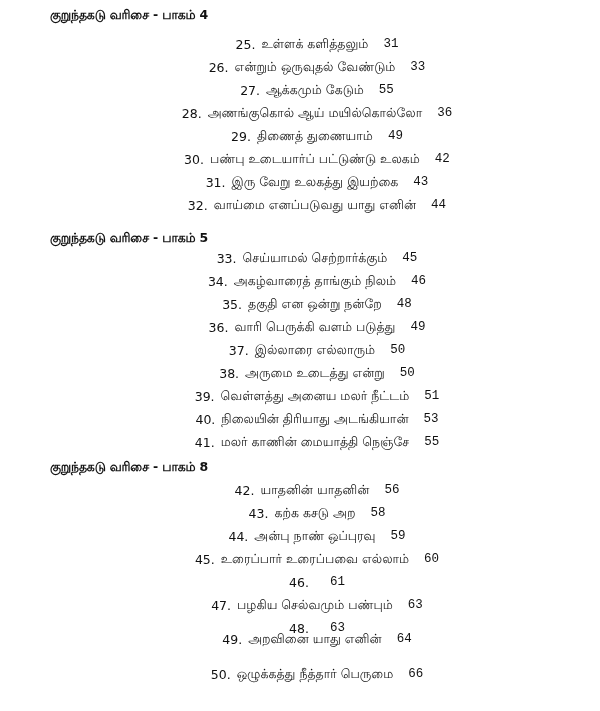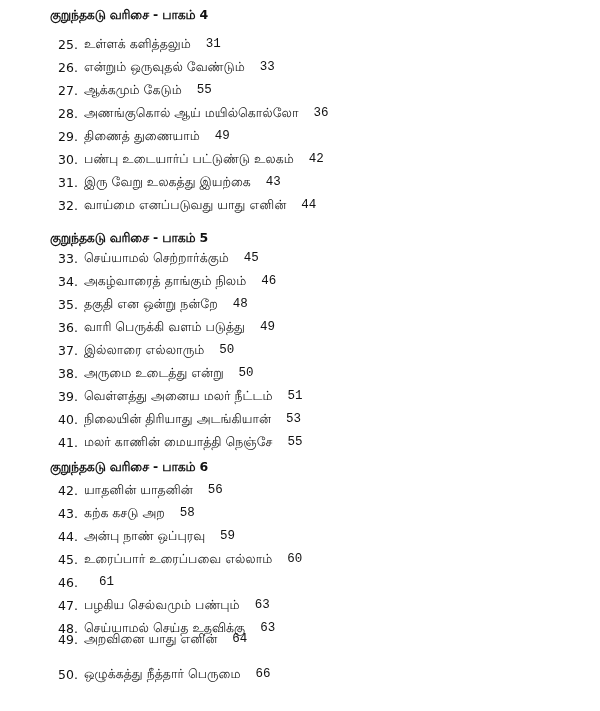--- a/index.html
+++ b/index.html
@@ -9,22 +9,22 @@
       color: #111111;
     }
     .toc { position: absolute; left: 0; top: 0; width: 600px; }
     .heading {
       position: absolute; left: 50px;
       font-size: 12.5px; font-weight: bold; white-space: nowrap;
       letter-spacing: -0.2px;
     }
     .row {
       position: absolute; left: 50px; width: 534px; height: 22px;
-      display: flex; align-items: center; justify-content: flex-start;
-      font-size: 12.5px; white-space: nowrap; margin-left: 8px;
+      display: flex; align-items: center; justify-content: center;
+      font-size: 12.5px; white-space: nowrap;
     }
     .row .title { display: flex; align-items: center; }
     .row .num { display: inline-block; margin-right: 6px; }
     .row .page { text-align: right; min-width: 30px; font-family: Liberation Mono, monospace; }
   </style>
 </head>
 <body>
 
 <div class="toc">
 
@@ -144,21 +144,21 @@
       <span class="page">53</span>
     </div>
   <div class="row" style="top:431px">
       <span class="title">
         <span class="num">41.</span>
         <span>மலர் காணின் மையாத்தி நெஞ்சே</span>
       </span>
       <span class="page">55</span>
     </div>
 
-  <div class="heading" style="top:459px">குறுந்தகடு வரிசை - பாகம் 6</div>
+  <div class="heading" style="top:459px">குறுந்தகடு வரிசை - பாகம் 8</div>
   <div class="row" style="top:479px">
       <span class="title">
         <span class="num">42.</span>
         <span>யாதனின் யாதனின்</span>
       </span>
       <span class="page">56</span>
     </div>
   <div class="row" style="top:502px">
       <span class="title">
         <span class="num">43.</span>
@@ -189,21 +189,20 @@
   <div class="row" style="top:594px">
       <span class="title">
         <span class="num">47.</span>
         <span>பழகிய செல்வமும் பண்பும்</span>
       </span>
       <span class="page">63</span>
     </div>
   <div class="row" style="top:617px">
       <span class="title">
         <span class="num">48.</span>
-        <span>செய்யாமல் செய்த உதவிக்கு</span>
       </span>
       <span class="page">63</span>
     </div>
   <div class="row" style="top:628px">
       <span class="title">
         <span class="num">49.</span>
         <span>அறவினை யாது எனின்</span>
       </span>
       <span class="page">64</span>
     </div>

